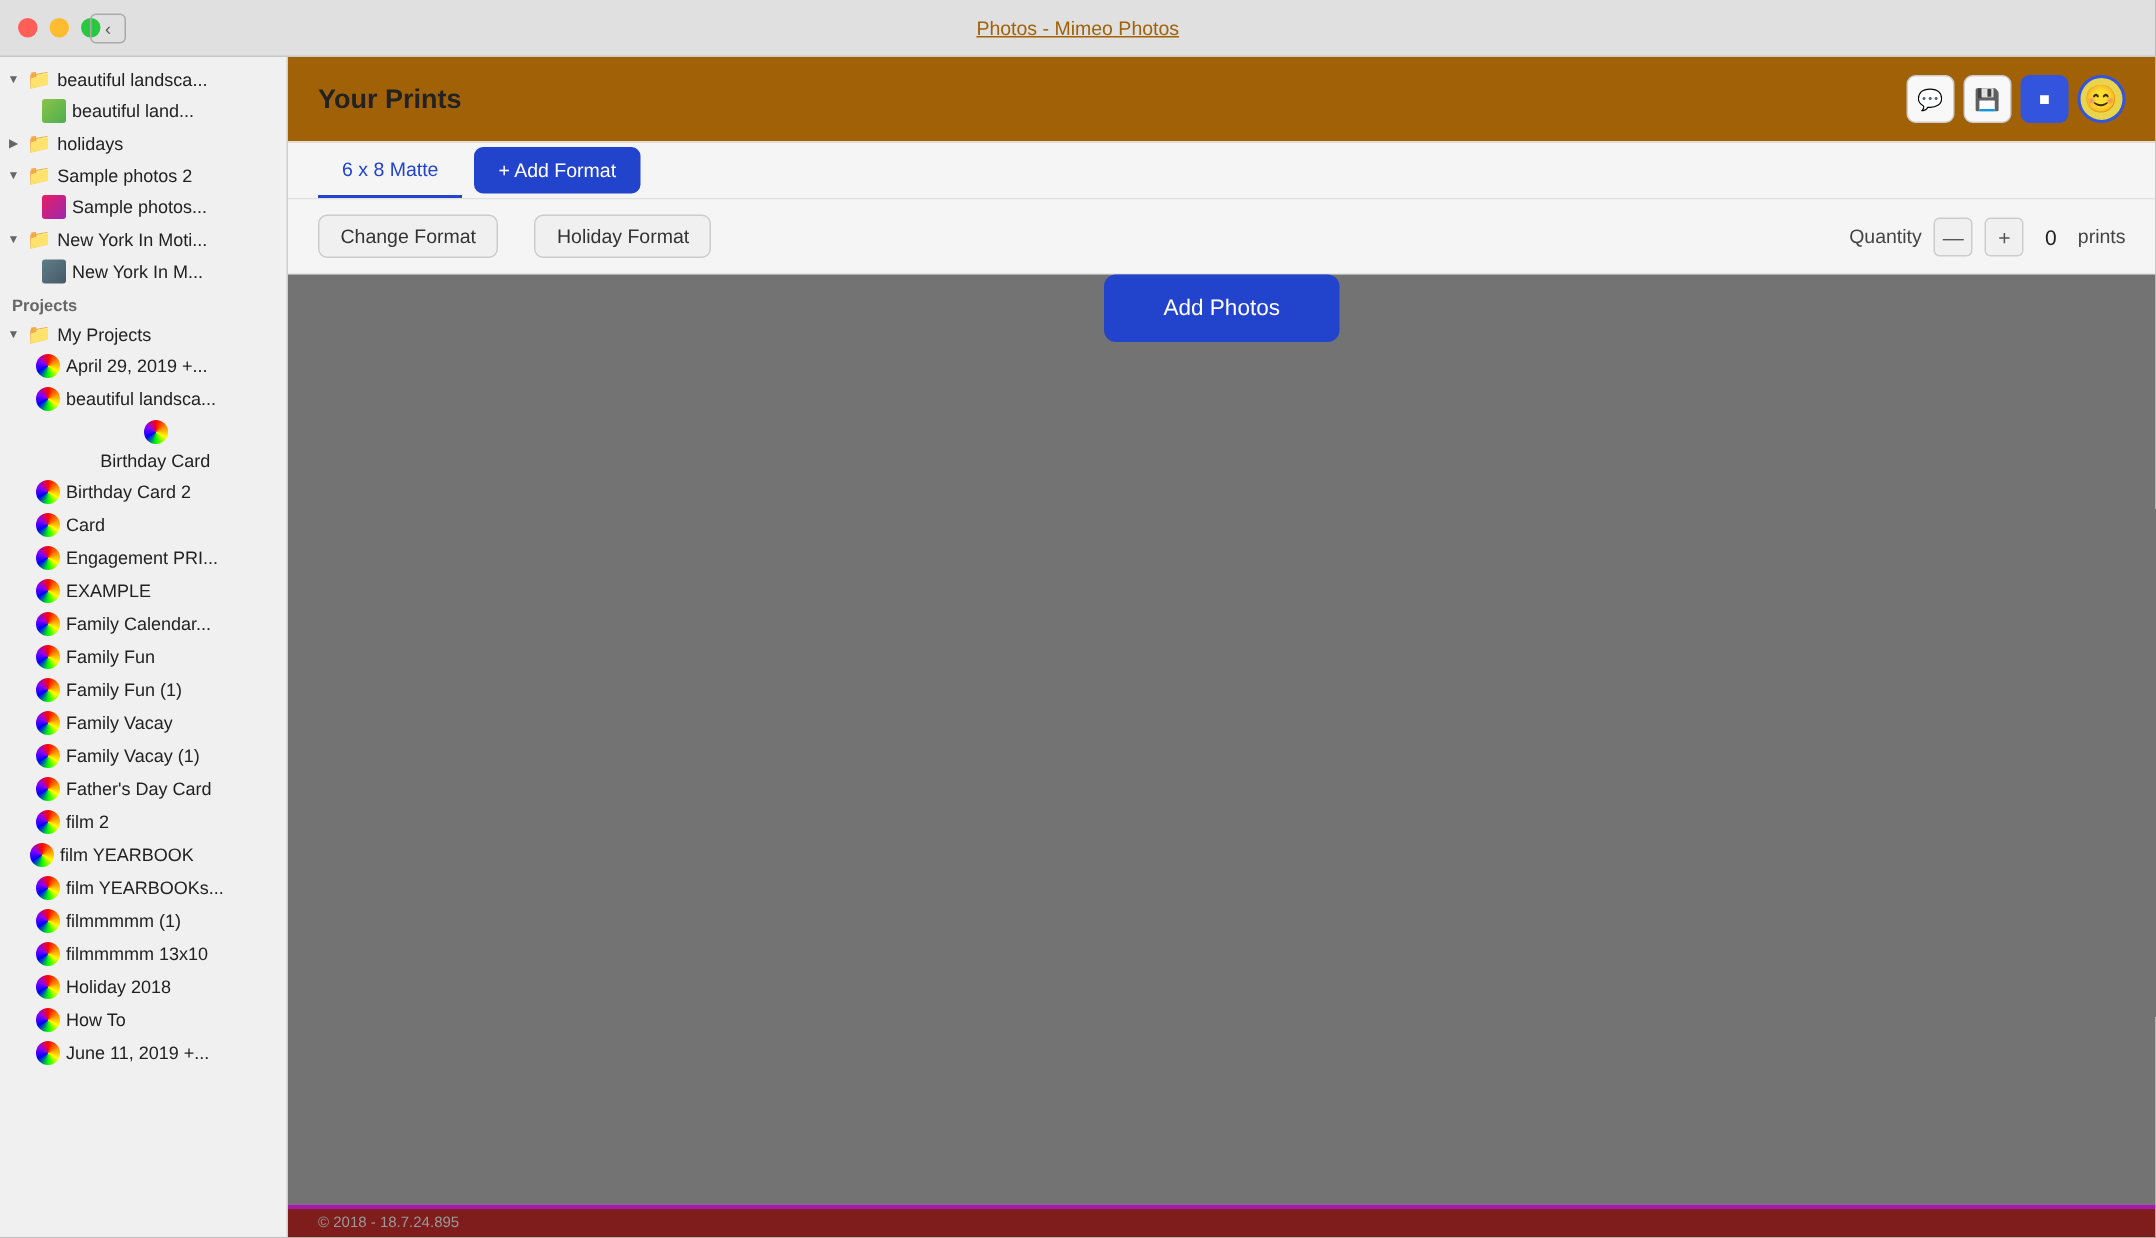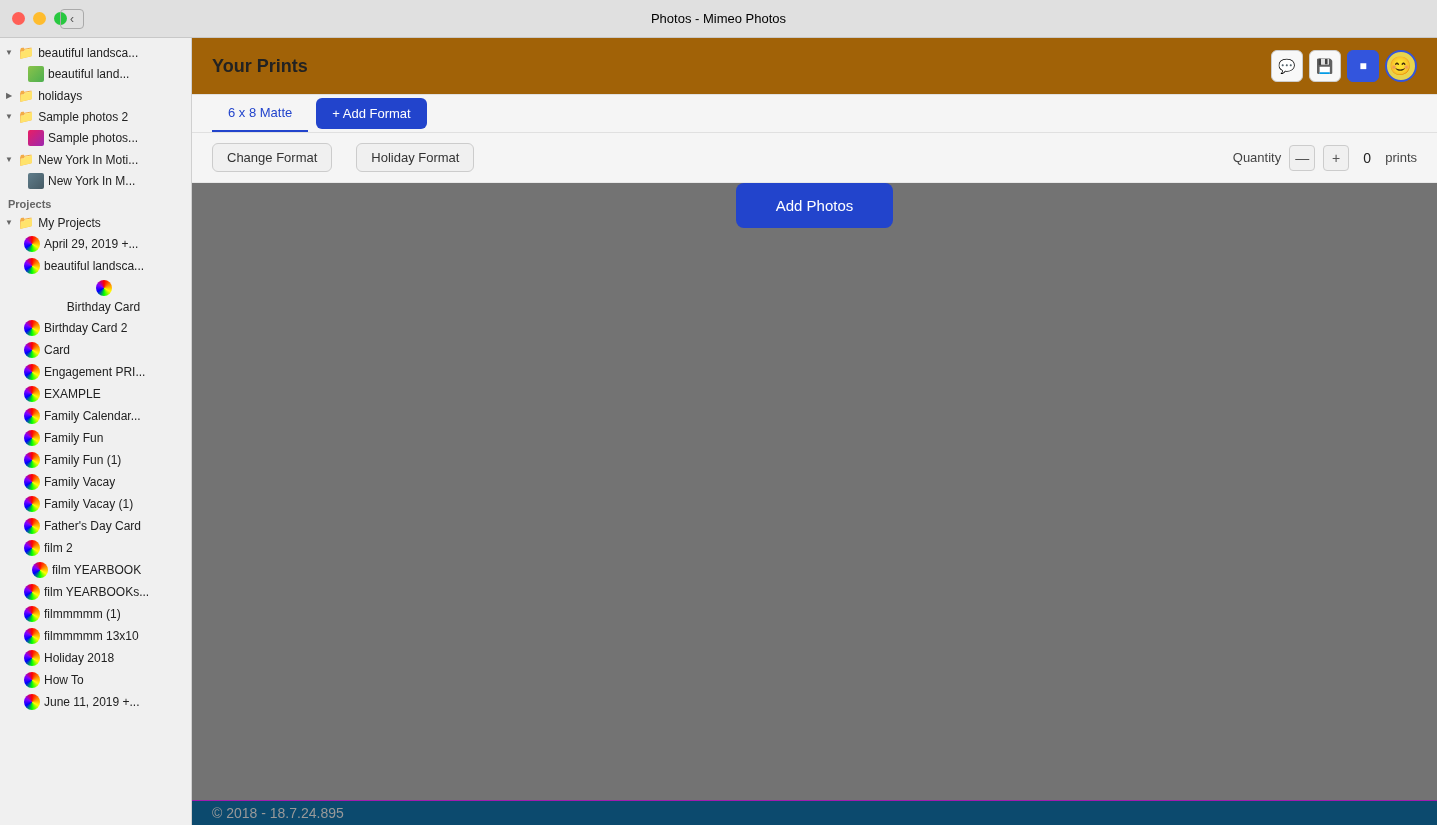--- a/index.html
+++ b/index.html
@@ -52,21 +52,22 @@
       display: flex;
       align-items: center;
       justify-content: center;
       cursor: pointer;
       font-size: 12px;
       color: #555;
     }
     .title-bar-title {
       font-size: 13px;
       font-weight: 500;
-      color: #000000;
+      color: #a16207;
+      text-decoration: underline;
     }
 
     
     .main-layout {
       display: flex;
       flex: 1;
       overflow: hidden;
     }
 
     
@@ -315,24 +316,24 @@
       border: none;
       border-radius: 8px;
       font-size: 15px;
       cursor: pointer;
       font-weight: 500;
     }
 
     
     .content-footer {
       padding: 4px 20px;
-      font-size: 14px;
+      font-size: 10px;
       color: #999;
-      background: #0c4a6e;
-      border-top: 1px solid #a21caf;
+      background: #7f1d1d;
+      border-top: 3px solid #a21caf;
       flex-shrink: 0;
     }
   </style>
 </head>
 <body>
 
 <div class="title-bar">
   <div class="title-bar-buttons">
     <button class="tb-btn close"></button>
     <button class="tb-btn minimize"></button>
@@ -439,21 +440,21 @@
       <span class="sidebar-label">Family Vacay (1)</span>
     </div>
     <div class="sidebar-item" style="padding-left: 24px;">
       <span class="project-icon"></span>
       <span class="sidebar-label">Father's Day Card</span>
     </div>
     <div class="sidebar-item" style="padding-left: 24px;">
       <span class="project-icon"></span>
       <span class="sidebar-label">film 2</span>
     </div>
-    <div class="sidebar-item" style="padding-left: 32px;">
+    <div class="sidebar-item" style="padding-left: 20px;">
       <span class="project-icon"></span>
       <span class="sidebar-label">film YEARBOOK</span>
     </div>
     <div class="sidebar-item" style="padding-left: 24px;">
       <span class="project-icon"></span>
       <span class="sidebar-label">film YEARBOOKs...</span>
     </div>
     <div class="sidebar-item" style="padding-left: 24px;">
       <span class="project-icon"></span>
       <span class="sidebar-label">filmmmmm (1)</span>

